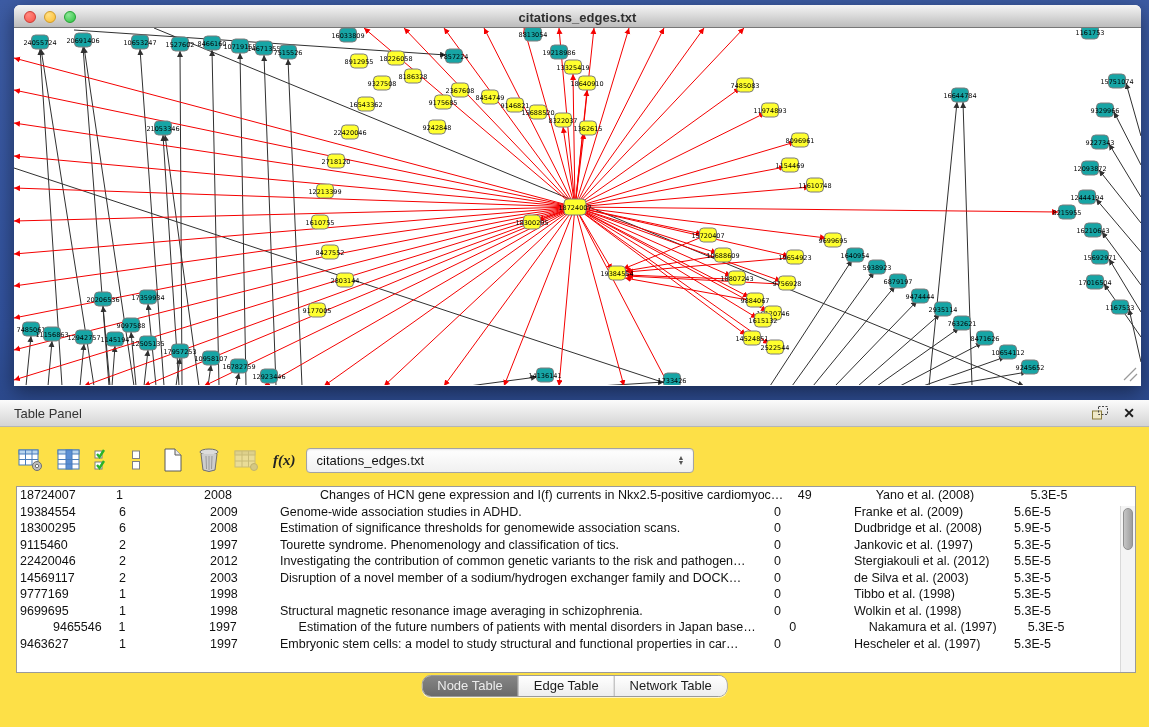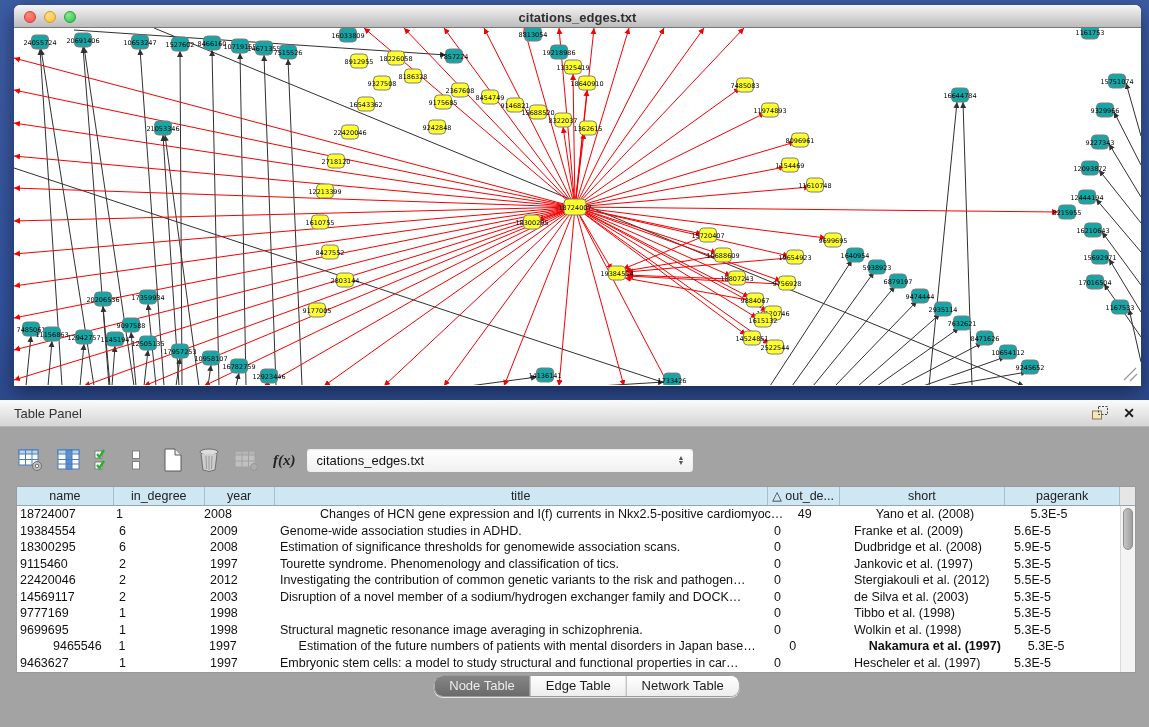--- a/index.html
+++ b/index.html
@@ -19,21 +19,21 @@
   .win-title{ font-size:13px; font-weight:bold; color:#303030; }
   .traffic{ position:absolute; left:10px; top:6px; display:flex; gap:8px; }
   .light{ width:12px; height:12px; border-radius:50%; }
   .light.red   { background:radial-gradient(circle at 35% 30%,#ff8a80,#f95349); border:1px solid #ce3a33;}
   .light.yellow{ background:radial-gradient(circle at 35% 30%,#ffe084,#fdbc2f); border:1px solid #d29c27;}
   .light.green { background:radial-gradient(circle at 35% 30%,#8ee698,#2bc23f); border:1px solid #23a433;}
   .net-canvas{ position:relative; width:100%; height:357px; background:#fff; overflow:hidden; }
   .net-canvas svg{ position:absolute; left:0; top:0; }
 
   
-  .table-panel{ position:absolute; left:0; top:400px; width:1149px; height:327px; background:#a3a3a3; }
+  .table-panel{ position:absolute; left:0; top:400px; width:1149px; height:327px; background:#fde047; }
   .panel-header{ height:27px; background:linear-gradient(#fbfbfb,#d4d4d4);
     border-bottom:1px solid #b5b5b5; display:flex; align-items:center; padding:0 14px; }
   .panel-title{ font-size:13px; color:#333; }
   .ph-spacer{ flex:1; }
   .float-icon{ width:18px; height:16px; cursor:pointer; }
   .close-icon{ margin-left:14px; font-size:14px; font-weight:bold; color:#1a1a1a; cursor:pointer; line-height:16px;}
 
   .panel-toolbar{ position:absolute; left:18px; top:45px; height:30px; display:flex; align-items:center; }
   .tool{ margin-right:13px; display:flex; align-items:center; justify-content:center; cursor:pointer; }
   .fx{ font-family:"Liberation Serif", serif; font-style:italic; font-weight:bold;
@@ -61,21 +61,21 @@
   .td:nth-child(5){ padding-left:5px; }
   .td:nth-child(6){ padding-left:13px; }
   .td:nth-child(7){ padding-left:7px; }
   .vscroll{ position:absolute; right:0; top:19px; width:15px; height:166px;
     background:#f4f4f4; border-left:1px solid #d9d9d9; }
   .vthumb{ position:absolute; top:2px; left:2px; width:10px; height:42px; border-radius:6px;
     background:linear-gradient(90deg,#c6c6c6,#9e9e9e); border:1px solid #8f8f8f; }
 
   .segmented{ position:absolute; top:275px; left:50%; transform:translateX(-50%);
     display:flex; height:22px; border:1px solid #9b9b9b; border-radius:9px; overflow:hidden;
-    background:#fff; box-shadow:0 1px 0 rgba(255,255,255,.7);margin-left:12px; }
+    background:#fff; box-shadow:0 1px 0 rgba(255,255,255,.7); }
   .segment{ padding:0 15px; line-height:20px; font-size:13px; color:#1b1b1b;
     background:linear-gradient(#ffffff,#ededed); border-right:1px solid #9b9b9b;
     border:none; border-right:1px solid #9b9b9b; cursor:pointer; font-family:"Liberation Sans",sans-serif; }
   .segment:last-child{ border-right:none; }
   .segment.selected{ background:linear-gradient(#858585,#6b6b6b); color:#ececec; }
 
   .status-bar{ position:absolute; left:0; bottom:0; width:100%; height:26px; background:#e4e4e4;
     border-top:1px solid #c9c9c9; display:flex; align-items:center; justify-content:flex-end;
     padding-right:16px; font-size:12px; color:#222; }
   .mem-led{ width:14px; height:14px; border-radius:50%; margin-left:7px;
@@ -478,30 +478,20 @@
     <div class="tselect">
       <span class="val">citations_edges.txt</span>
       <span class="sel-arrows">
           <span>▲</span>
           <span>▼</span>
         </span>
     </div>
   </div>
 
   <div class="tablewrap">
-    <div class="thead" id="thead">
-        <div class="th" style="width: 97px;">name</div>
-        <div class="th" style="width: 91px;">in_degree</div>
-        <div class="th" style="width: 70px;">year</div>
-        <div class="th" style="width: 494px;">title</div>
-        <div class="th" style="width: 72px;">△ out_de...</div>
-        <div class="th" style="width: 166px;">short</div>
-        <div class="th" style="width: 115px;">pagerank</div>
-        <div class="th corner" style="width: 15px;"></div>
-      </div>
     <div class="tbody" id="tbody">
         <div class="tr">
           <div class="td" style="width: 97px;">18724007</div>
           <div class="td" style="width: 91px;">1</div>
           <div class="td" style="width: 70px;">2008</div>
           <div class="td" style="width: 494px; margin-left: 48px;">Changes of HCN gene expression and I(f) currents in Nkx2.5-positive cardiomyoc…</div>
           <div class="td" style="width: 72px;">49</div>
           <div class="td" style="width: 166px;">Yano et al. (2008)</div>
           <div class="td" style="width: 115px;">5.3E-5</div>
         </div>
@@ -567,21 +557,21 @@
           <div class="td" style="width: 72px;">0</div>
           <div class="td" style="width: 166px;">Wolkin et al. (1998)</div>
           <div class="td" style="width: 115px;">5.3E-5</div>
         </div>
         <div class="tr">
           <div class="td" style="width: 97px; padding-left: 36px;">9465546</div>
           <div class="td" style="width: 91px;">1</div>
           <div class="td" style="width: 70px;">1997</div>
           <div class="td" style="width: 494px; margin-left: 20px;">Estimation of the future numbers of patients with mental disorders in Japan base…</div>
           <div class="td" style="width: 72px;">0</div>
-          <div class="td" style="width: 166px; font-weight: bold;">Nakamura et al. (1997)</div>
+          <div class="td" style="width: 166px;">Nakamura et al. (1997)</div>
           <div class="td" style="width: 115px;">5.3E-5</div>
         </div>
         <div class="tr">
           <div class="td" style="width: 97px;">9463627</div>
           <div class="td" style="width: 91px;">1</div>
           <div class="td" style="width: 70px;">1997</div>
           <div class="td" style="width: 494px;">Embryonic stem cells: a model to study structural and functional properties in car…</div>
           <div class="td" style="width: 72px;">0</div>
           <div class="td" style="width: 166px;">Hescheler et al. (1997)</div>
           <div class="td" style="width: 115px;">5.3E-5</div>

